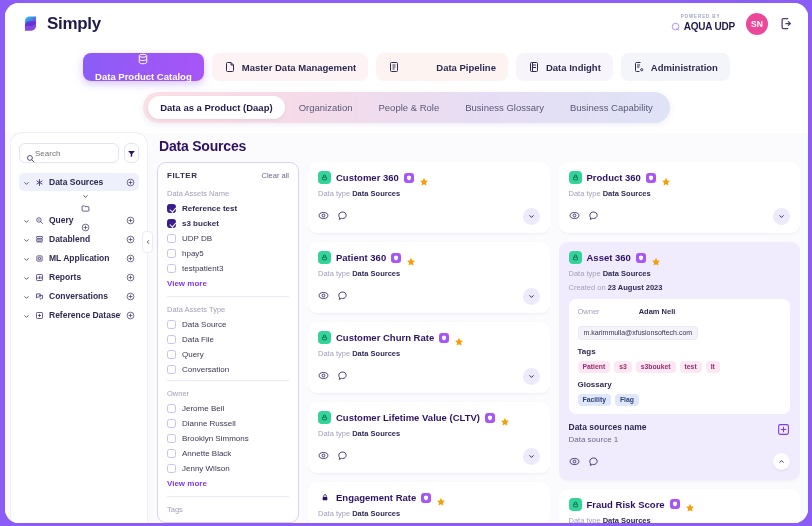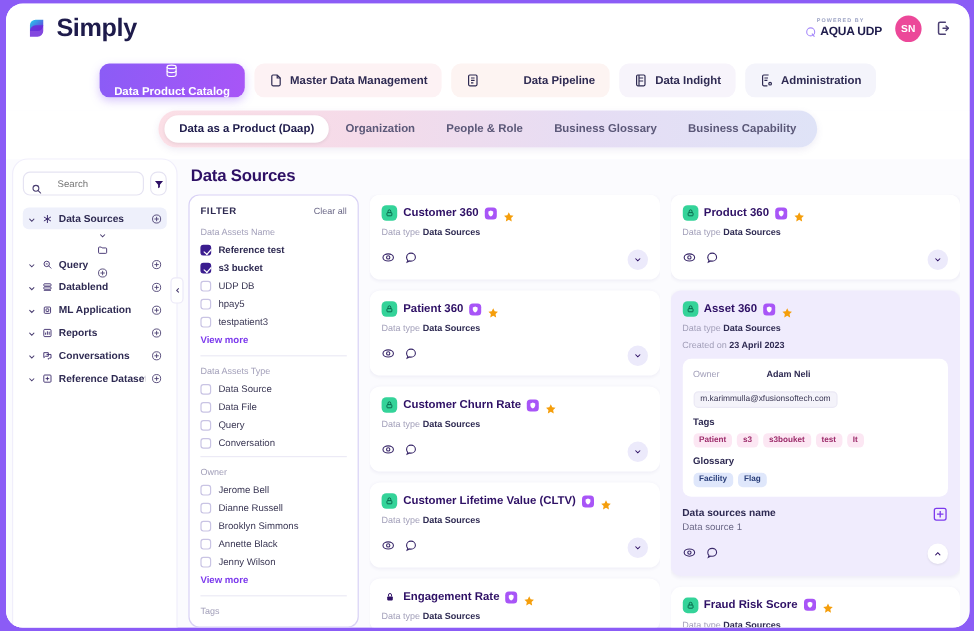--- a/index.html
+++ b/index.html
@@ -29,21 +29,21 @@
   .topbar {
     height: 41px;
     background: #ffffff;
     display: flex; align-items: center;
     justify-content: space-between;
     padding: 0 14px 0 16px;
     flex: 0 0 auto;
   }
   .brand { display: flex; align-items: center; gap: 7px; }
   .brand-mark { width: 19px; height: 19px; position: relative; }
-  .brand-name { font-size: 21px; font-weight: 700; color: #1e1b4b; letter-spacing: -.3px; }
+  .brand-name { font-size: 17px; font-weight: 700; color: #1e1b4b; letter-spacing: -.3px; }
   .top-right { display: flex; align-items: center; gap: 11px; }
   .powered { display: flex; flex-direction: column; align-items: flex-start; line-height: 1; }
   .powered-label { font-size: 4.5px; letter-spacing: .9px; color: #9ca3c4; font-weight: 700; margin-left: 10px; margin-bottom: 2px; }
   .powered-row { display: flex; align-items: center; gap: 3px; }
   .powered-name { font-size: 10px; font-weight: 700; color: #1e1b4b; letter-spacing: -.2px; }
   .avatar {
     width: 22px; height: 22px; border-radius: 50%;
     background: #ec4899; color: #fff;
     font-size: 8.5px; font-weight: 700;
     display: flex; align-items: center; justify-content: center;
@@ -87,21 +87,21 @@
     flex: 0 0 auto;
   }
   .subnav {
     display: flex; gap: 2px;
     background: linear-gradient(90deg,#fbdfe6 0%,#f5dbe9 30%,#e6ddf4 65%,#dfe3f7 100%);
     border-radius: 18px;
     padding: 4px 5px;
     box-shadow: 0 2px 6px rgba(100,80,160,.10);
   }
   .subtab {
-    font-size: 9.5px; color: #5b5878; font-weight: 700;
+    font-size: 9.5px; color: #5b5878; font-weight: 400;
     padding: 6px 12px; border-radius: 14px; white-space: nowrap;
   }
   .subtab.active {
     background: #ffffff; color: #1e1b4b; font-weight: 700;
     box-shadow: 0 1px 3px rgba(0,0,0,.08);
   }
 
   
   .body-area {
     flex: 1 1 auto;
@@ -118,21 +118,21 @@
     border-radius: 12px 12px 0 0;
     margin-left: 6px;
     padding: 10px 8px 0;
     position: relative;
     box-shadow: 0 0 0 1px #f0eefb;
   }
   .search-row { display: flex; gap: 5px; align-items: center; margin-bottom: 10px; }
   .search-box {
     flex: 1 1 auto; height: 20px;
     border: 1px solid #e5e3f2; border-radius: 6px;
-    display: flex; align-items: center; gap: 13px;
+    display: flex; align-items: center; gap: 0;
     padding: 0 6px; background: #fff;
   }
   .search-box .mag { width: 9px; height: 9px; color: #4b3f72; flex:0 0 auto; }
   .search-box input {
     border: none; outline: none; width: 100%;
     font-size: 8px; color: #8c89a8; font-family: inherit; background: transparent;
   }
   .filter-btn {
     width: 20px; height: 20px; border-radius: 6px;
     background: #ffffff; border: 1px solid #e5e3f2;
@@ -828,21 +828,21 @@
               <span class="badge-shield">
                     <svg viewBox="0 0 24 24" fill="currentColor">
                       <path d="M12 2l8 3v6c0 5-3.5 9-8 11-4.5-2-8-6-8-11V5z"></path>
                     </svg>
                   </span>
               <span class="badge-star"><svg viewBox="0 0 24 24" fill="currentColor">
                       <path d="M12 2l2.9 6.2 6.6.9-4.8 4.7 1.2 6.7L12 17.3 6.1 20.5l1.2-6.7L2.5 9.1l6.6-.9z"></path>
                     </svg></span>
             </div>
             <div class="card-meta"><span>Data type</span> <b>Data Sources</b></div>
-            <div class="card-meta"><span>Created on</span> <b>23 April 2023</b></div>
+            <div class="card-meta"><span>Created on</span> <b>23 August 2023</b></div>
 
             <div class="detail-box">
               <div class="d-owner"><span>Owner</span> <b>Adam Neli</b></div>
               <div class="d-email">m.karimmulla@xfusionsoftech.com</div>
               <div class="d-sec-title">Tags</div>
               <div class="chips">
                 <span class="chip tag">Patient</span>
                 <span class="chip tag">s3</span>
                 <span class="chip tag">s3bouket</span>
                 <span class="chip tag">test</span>

